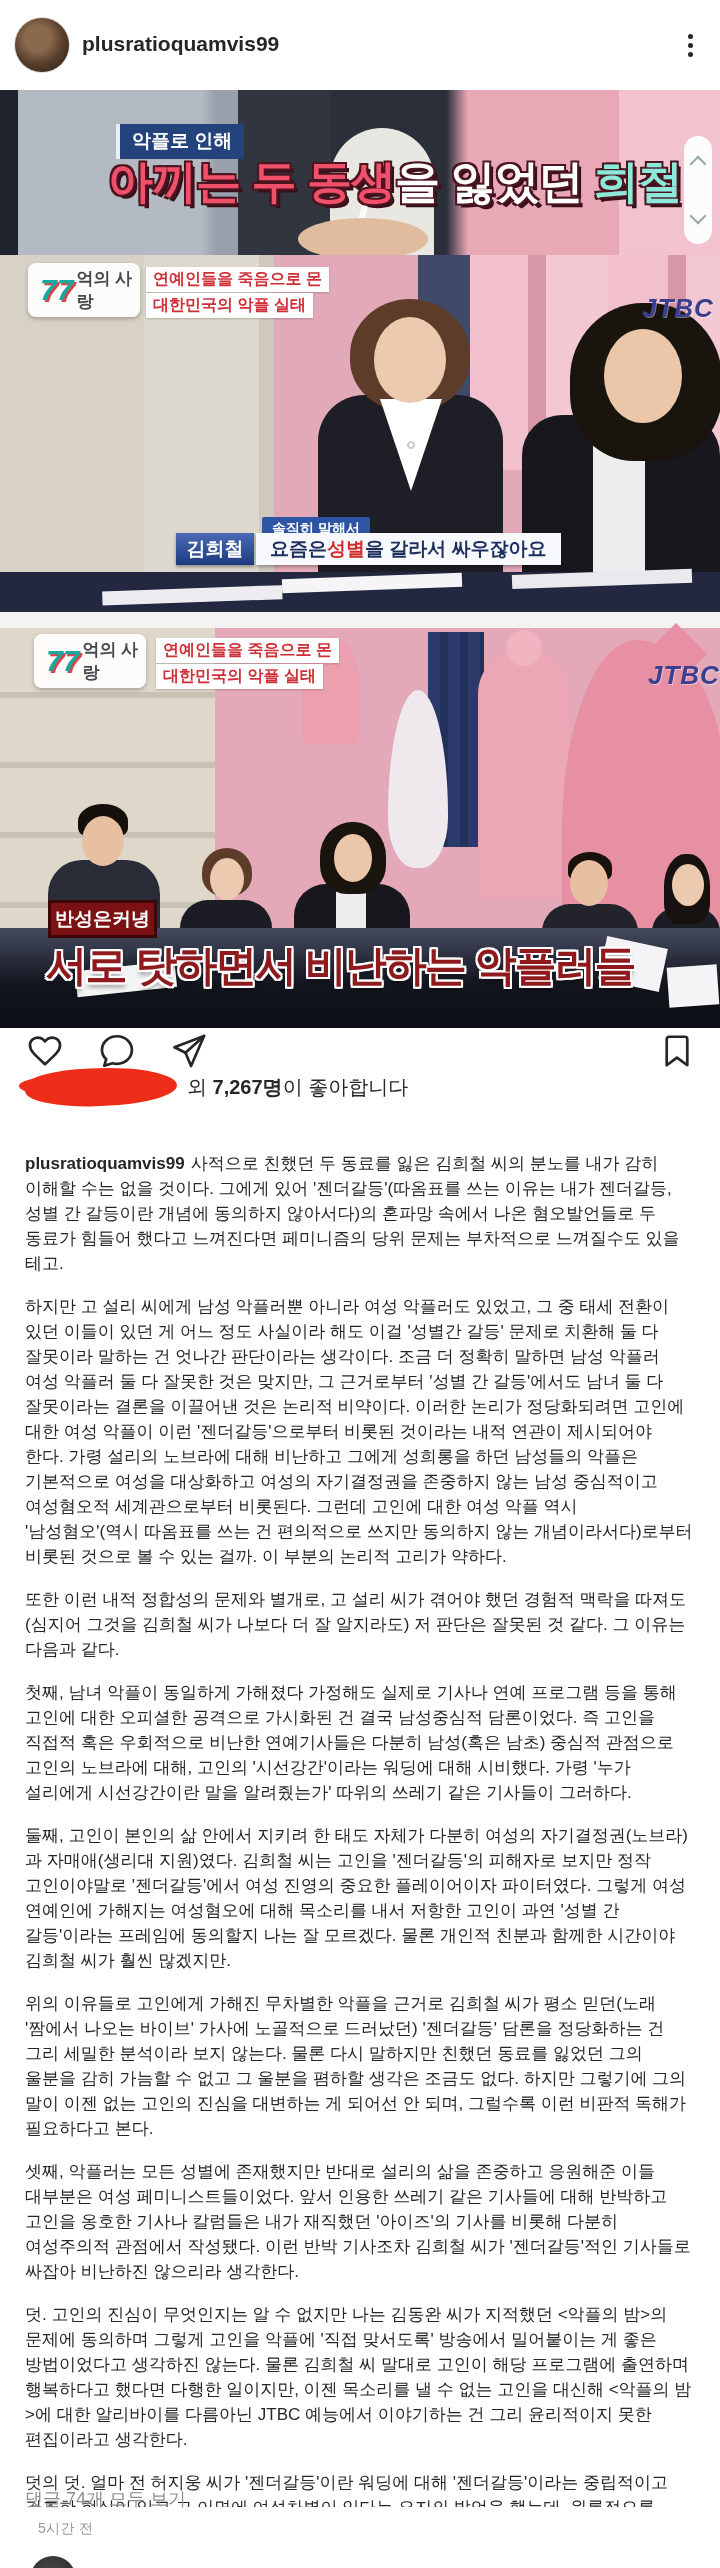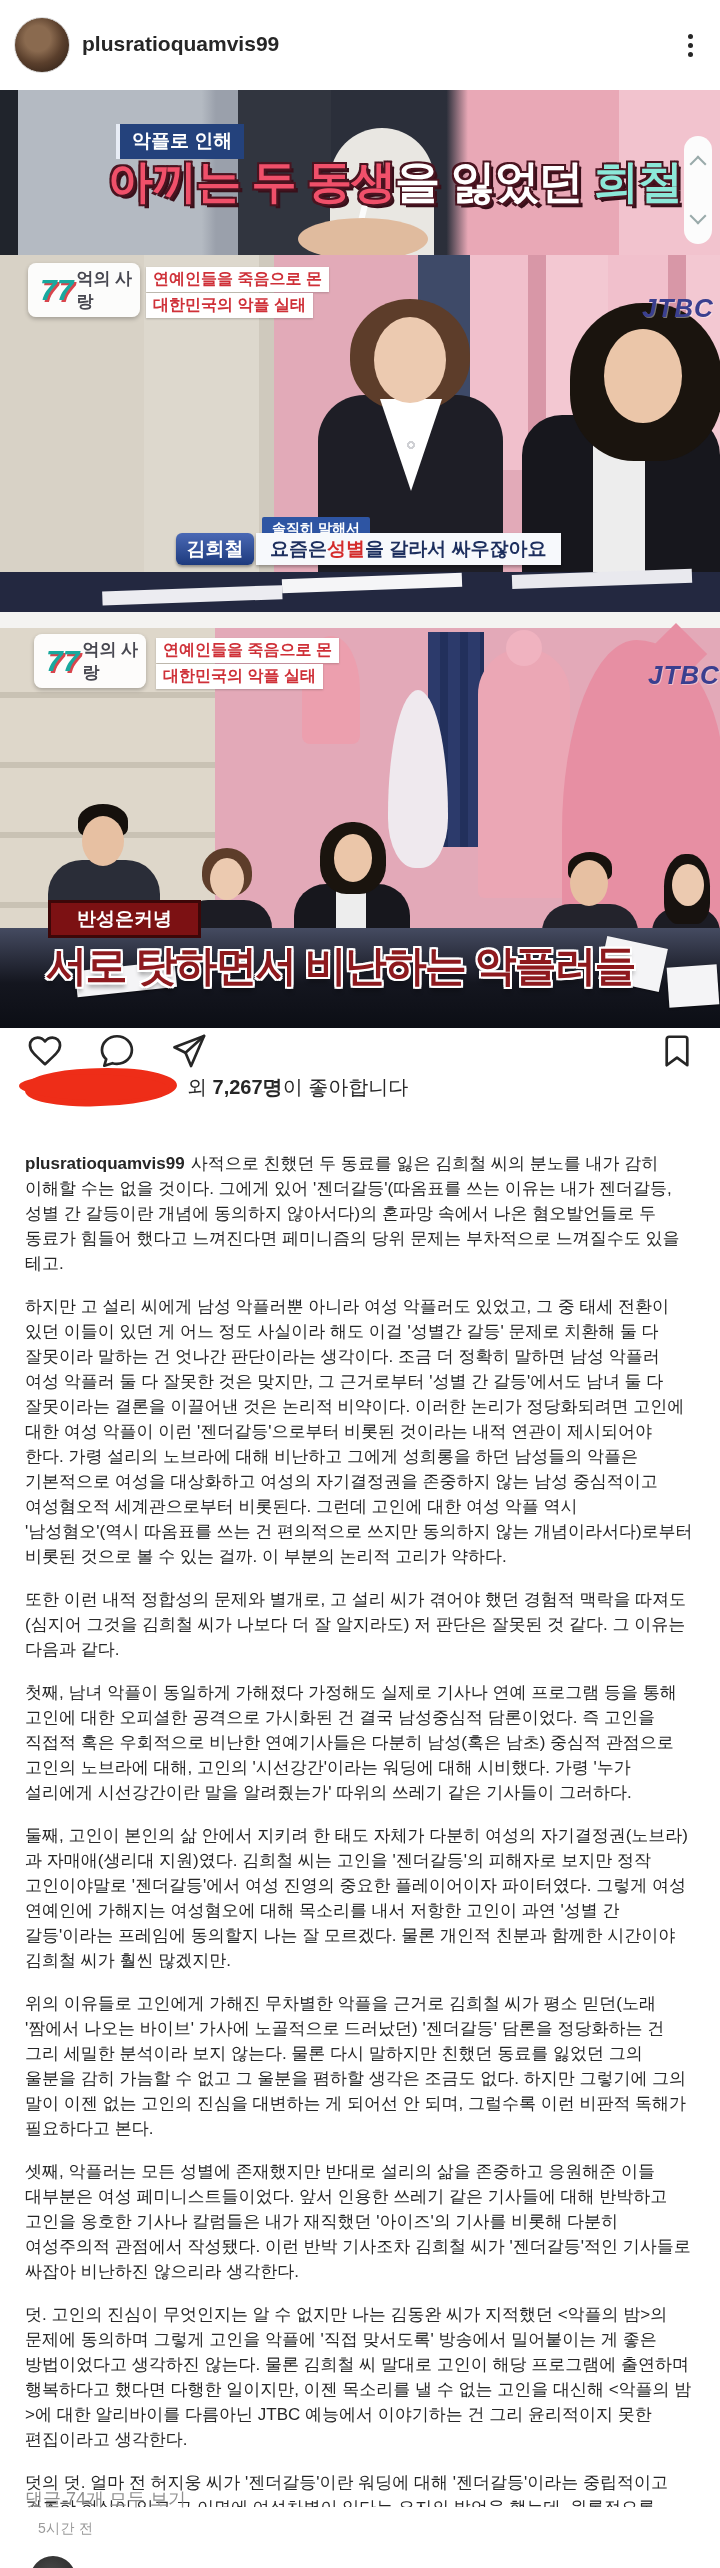--- a/index.html
+++ b/index.html
@@ -74,21 +74,21 @@
          padding:2px 7px;white-space:nowrap;box-shadow:0 1px 2px rgba(0,0,0,.2);}
   .t2a{top:12px;left:146px;}
   .t2b{top:38px;left:146px;}
   .jtbc{position:absolute;font-size:26px;font-weight:900;font-style:italic;color:#3a3f8f;
         letter-spacing:1px;text-shadow:1px 1px 0 rgba(255,255,255,.4);}
   .jtbc2{top:38px;left:642px;}
   .f2-pretag{position:absolute;top:254px;left:262px;background:#2e55a3;color:#fff;font-size:14px;
              font-weight:bold;padding:3px 10px;border-radius:2px;margin-top:8px;}
   .f2-name{position:absolute;top:278px;left:176px;width:78px;height:32px;display:flex;align-items:center;
            justify-content:center;background:linear-gradient(180deg,#4a69b5,#1d3a7d);color:#fff;
-           font-size:19px;font-weight:bold;box-shadow:0 2px 3px rgba(0,0,0,.35);border-radius:6px;}
+           font-size:19px;font-weight:bold;box-shadow:0 2px 3px rgba(0,0,0,.35);}
   .f2-banner{position:absolute;top:278px;left:256px;height:32px;display:flex;align-items:center;
              background:#f7f9fc;padding:0 14px;font-size:19px;font-weight:bold;white-space:nowrap;
              box-shadow:0 2px 3px rgba(0,0,0,.3);}
 
   
   .f3{top:522px;height:416px;
       background:linear-gradient(90deg,#d6cfc2 0 29%,#e3a9b8 29% 100%);}
   .f3-band{position:absolute;top:0;left:0;width:720px;height:16px;background:#f4f3f1;}
   .f3-shelfL{position:absolute;top:16px;left:0;width:215px;height:300px;
              background:repeating-linear-gradient(180deg,#ded7ca 0 64px,#c9c2b4 64px 70px);}
@@ -136,21 +136,21 @@
           background:linear-gradient(180deg,#454b61,#14161f 55%,#0c0e15);}
   .card{position:absolute;background:#f4f4f6;box-shadow:0 1px 2px rgba(0,0,0,.4);}
   .card1{bottom:36px;left:76px;width:100px;height:26px;transform:rotate(-6deg);}
   .card2{bottom:42px;left:602px;width:62px;height:44px;transform:rotate(12deg);}
   .card3{bottom:22px;left:668px;width:50px;height:40px;transform:rotate(-4deg);}
   .logo3{top:22px;left:34px;width:112px;height:54px;}
   .t3a{top:26px;left:156px;}
   .t3b{top:52px;left:156px;}
   .jtbc3{top:48px;left:648px;}
   .f3-tag{position:absolute;top:288px;left:48px;background:#7c1113;border:3px solid #3d0708;color:#fff;
-          font-size:19px;font-weight:bold;padding:3px 26px;}
+          font-size:19px;font-weight:bold;padding:3px 4px;}
   .f3-head{position:absolute;top:326px;left:0;width:680px;text-align:center;white-space:nowrap;
            font-size:42px;font-weight:900;letter-spacing:-2px;color:#8e1a1e;
            text-shadow:-2px 0 #fff,2px 0 #fff,0 -2px #fff,0 2px #fff,-2px -2px #fff,2px 2px #fff,
                        -2px 2px #fff,2px -2px #fff,0 5px 4px rgba(0,0,0,.35);}
 
   
   .actions{position:absolute;top:1032px;left:0;width:720px;height:44px;}
   .ic{position:absolute;top:0;width:38px;height:38px;cursor:pointer;}
   .ic svg{width:38px;height:38px;stroke:#262626;fill:none;stroke-width:1.7;stroke-linecap:round;stroke-linejoin:round;}
   .ic.heart{left:26px;} .ic.cmnt{left:98px;} .ic.share{left:170px;} .ic.book{right:24px;}

